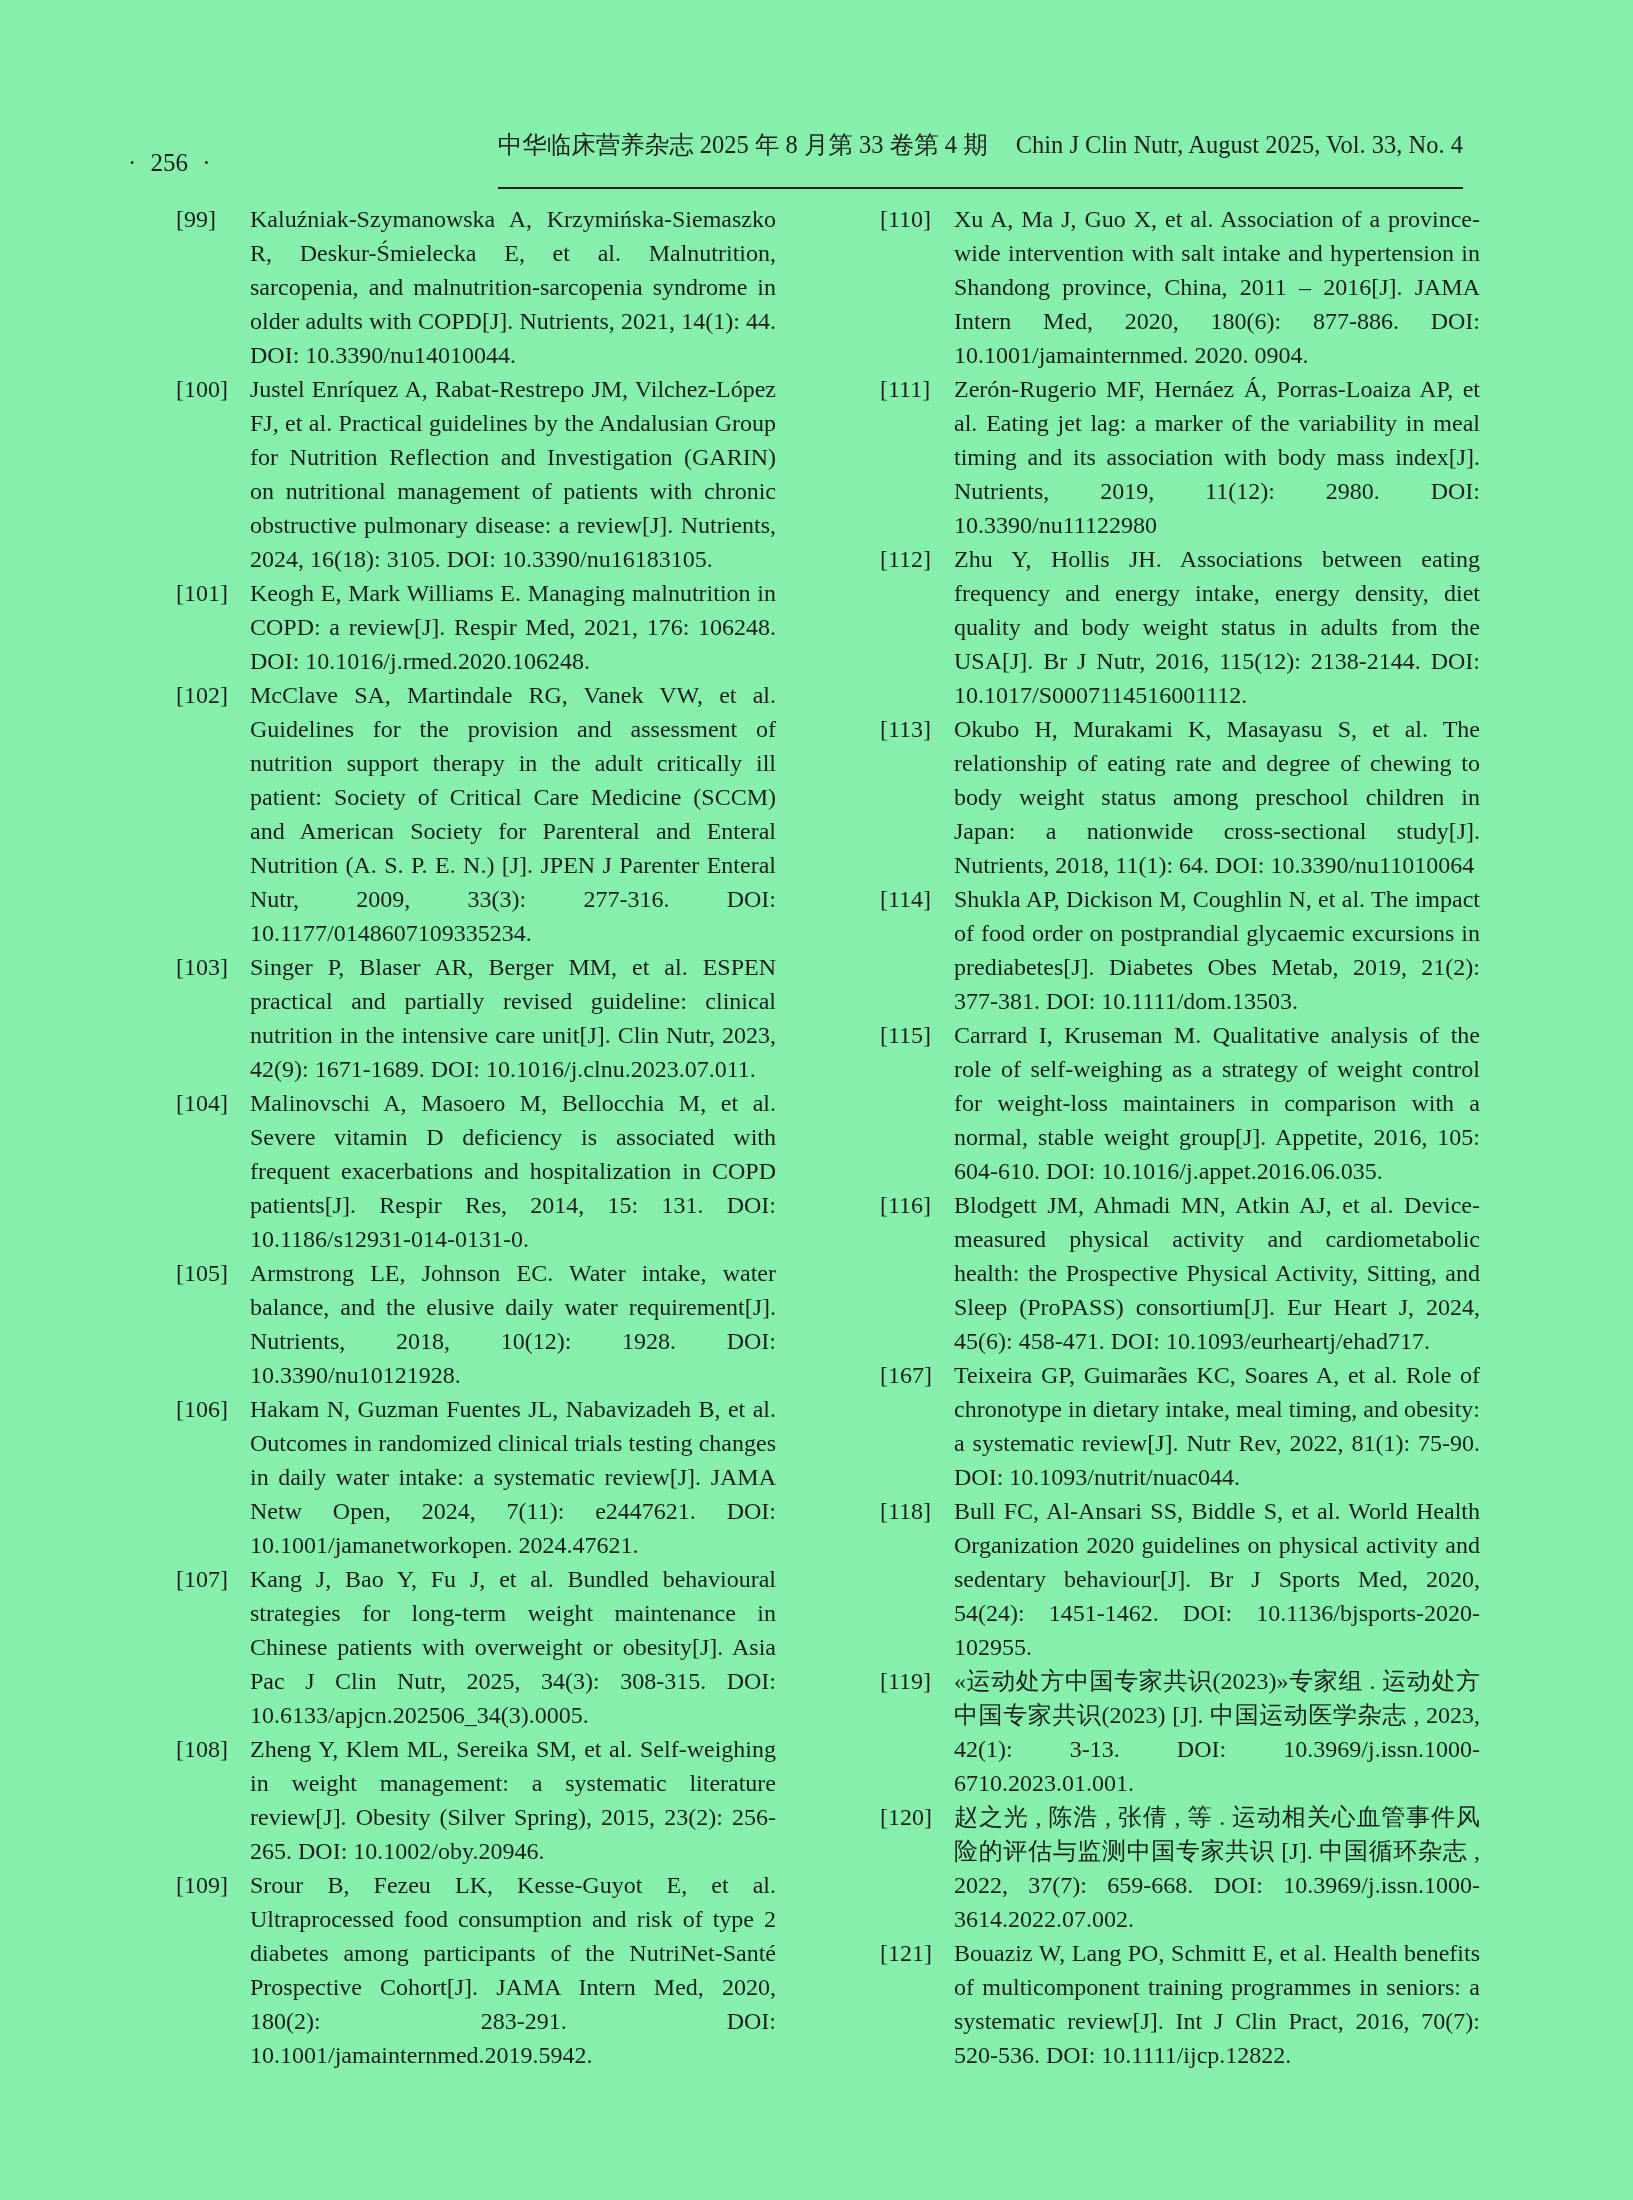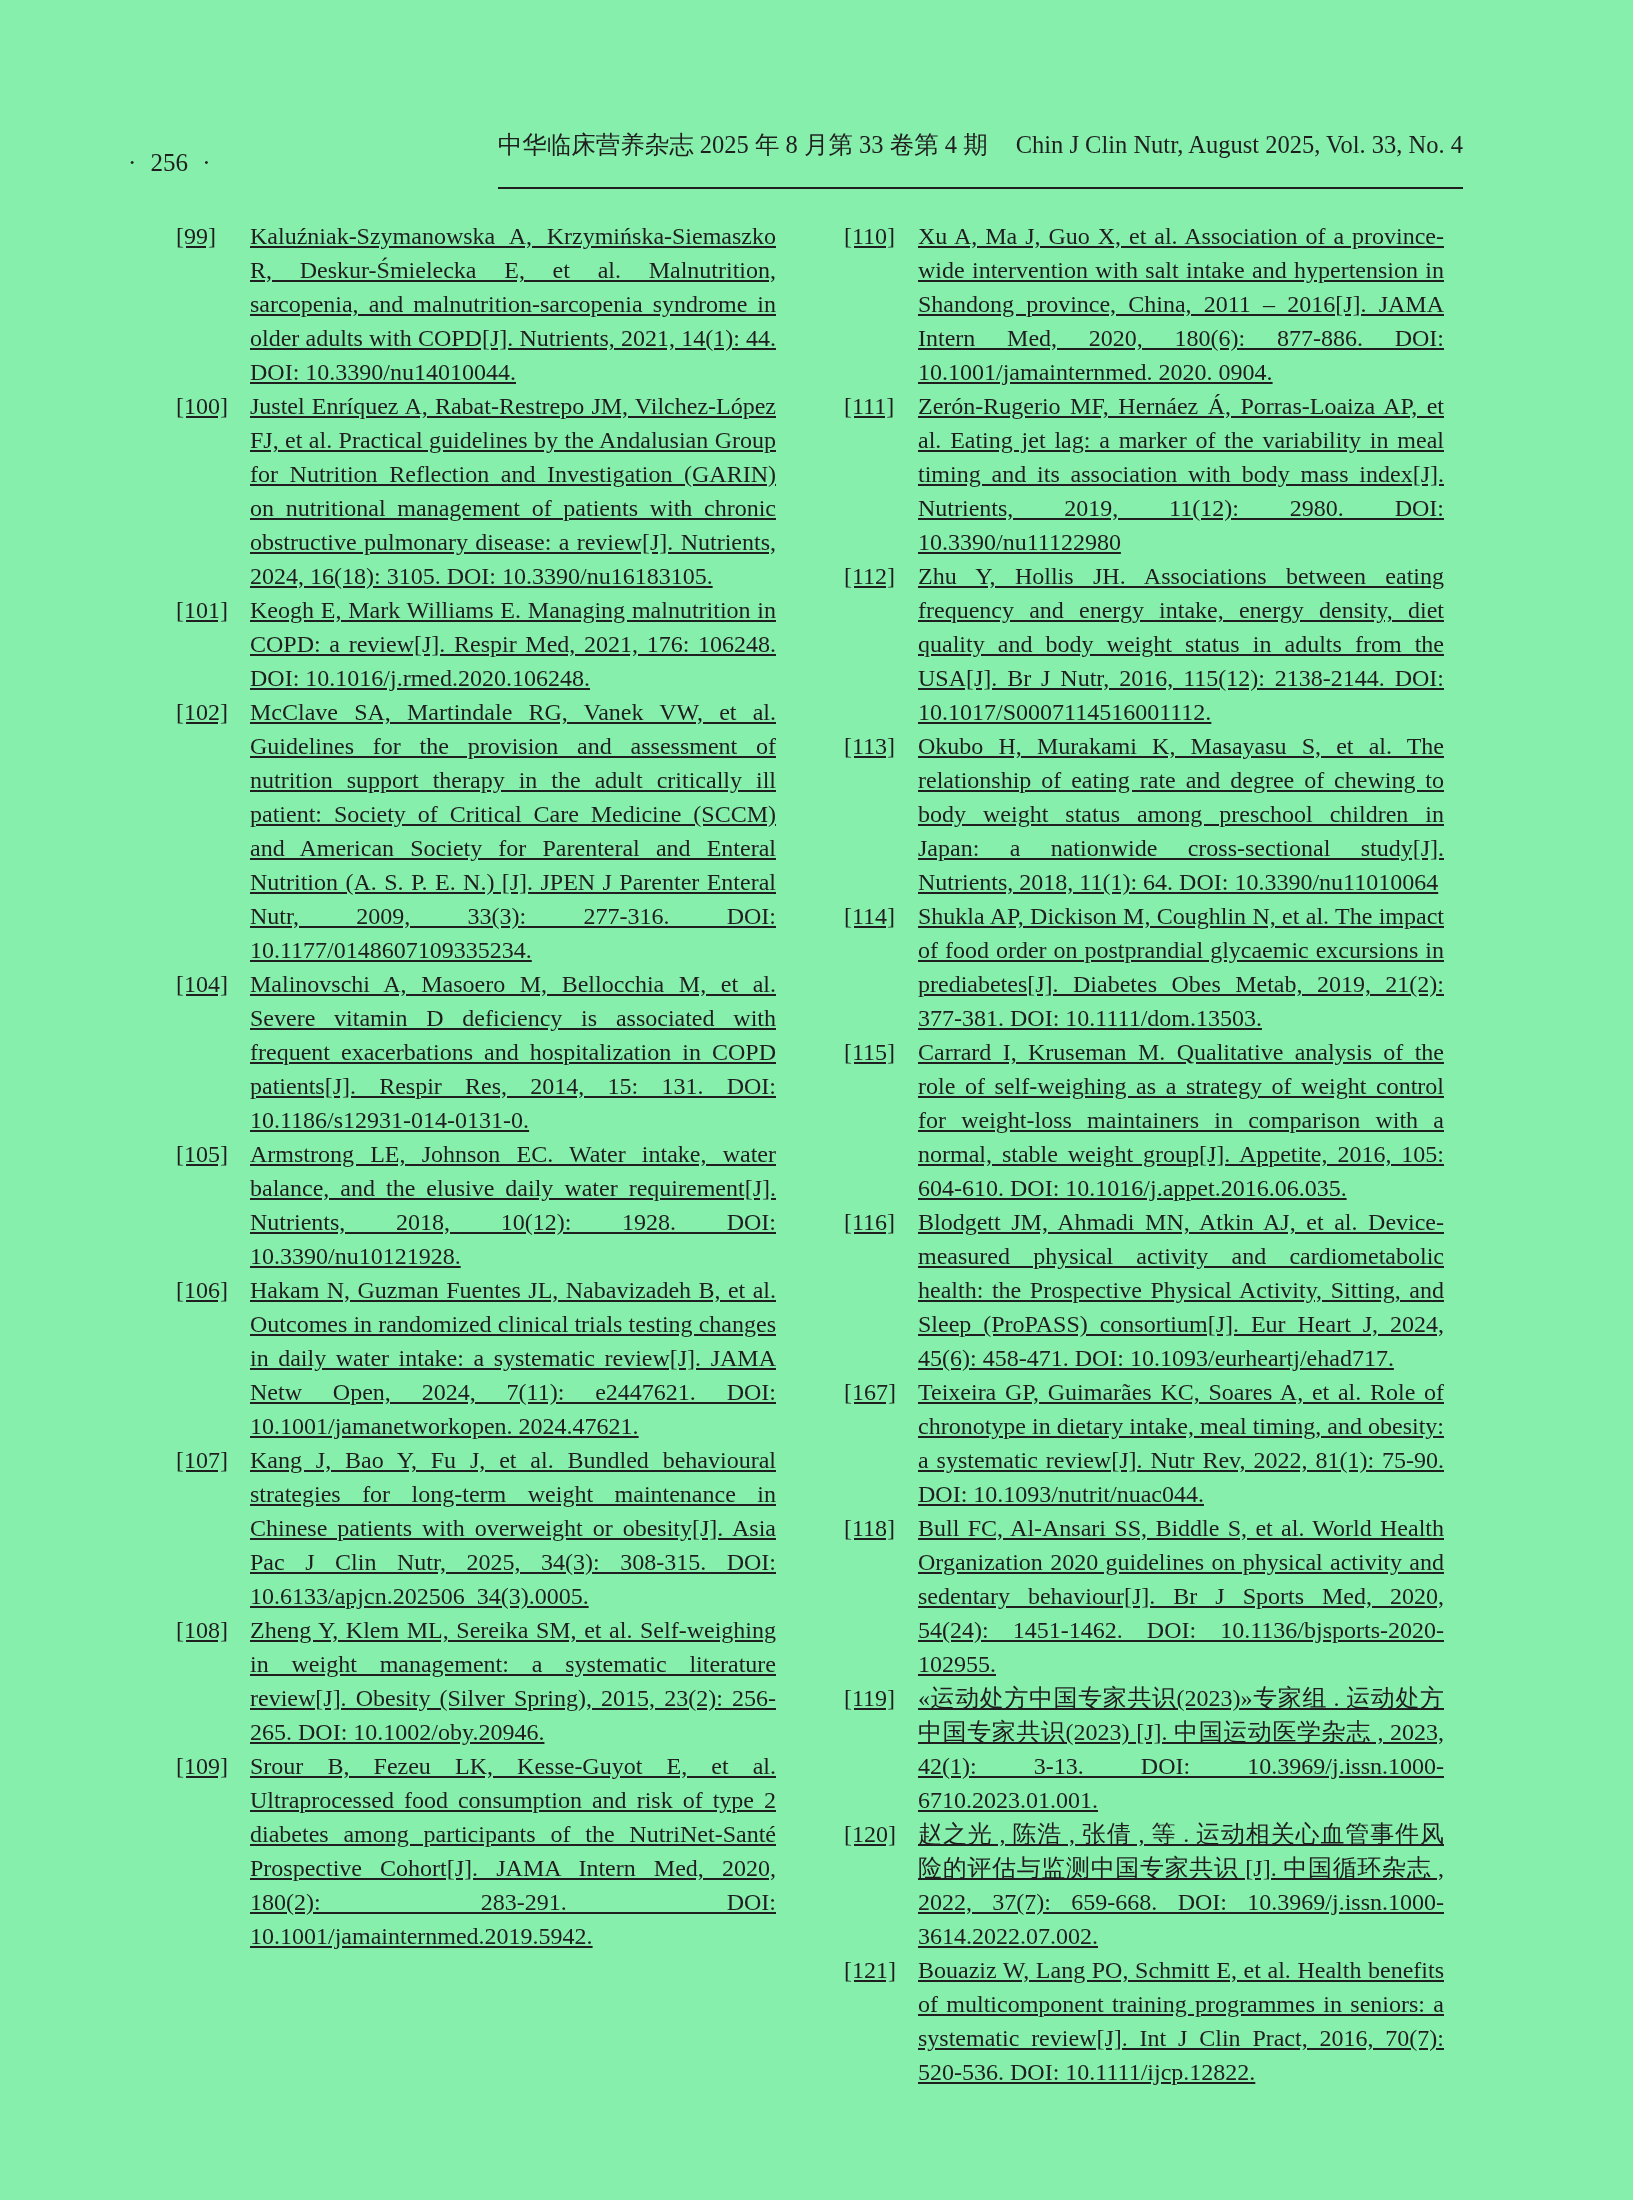--- a/index.html
+++ b/index.html
@@ -31,25 +31,24 @@
     display: flex;
     align-items: baseline;
     border-bottom: 2.5px solid #1f1f1f;
     padding-bottom: 26px;
     font-size: 24.5px;
     white-space: nowrap;
   }
   .title-gap { display: inline-block; width: 28px; }
   .columns {
     position: absolute;
-    top: 219px;
+    top: 202px;
     left: 176px;
     display: flex;
-    gap: 68px;
-    text-decoration: underline;
+    gap: 104px;
   }
   .col {
     width: 600px;
     display: flex;
     flex-direction: column;
   }
   .ref {
     display: flex;
     align-items: flex-start;
     font-size: 24px;
@@ -87,20 +86,24 @@
           <span class="ref-num">[100]</span>
           <div class="ref-text">Justel Enríquez A, Rabat-Restrepo JM, Vilchez-López FJ, et al. Practical guidelines by the Andalusian Group for Nutrition Reflection and Investigation (GARIN) on nutritional management of patients with chronic obstructive pulmonary disease: a review[J]. Nutrients, 2024, 16(18): 3105. DOI: 10.3390/nu16183105.</div>
         </div>
         <div class="ref">
           <span class="ref-num">[101]</span>
           <div class="ref-text">Keogh E, Mark Williams E. Managing malnutrition in COPD: a review[J]. Respir Med, 2021, 176: 106248. DOI: 10.1016/j.rmed.2020.106248.</div>
         </div>
         <div class="ref">
           <span class="ref-num">[102]</span>
           <div class="ref-text">McClave SA, Martindale RG, Vanek VW, et al. Guidelines for the provision and assessment of nutrition support therapy in the adult critically ill patient: Society of Critical Care Medicine (SCCM) and American Society for Parenteral and Enteral Nutrition (A. S. P. E. N.) [J]. JPEN J Parenter Enteral Nutr, 2009, 33(3): 277-316. DOI: 10.1177/0148607109335234.</div>
+        </div>
+        <div class="ref">
+          <span class="ref-num">[103]</span>
+          <div class="ref-text">Singer P, Blaser AR, Berger MM, et al. ESPEN practical and partially revised guideline: clinical nutrition in the intensive care unit[J]. Clin Nutr, 2023, 42(9): 1671-1689. DOI: 10.1016/j.clnu.2023.07.011.</div>
         </div>
         <div class="ref">
           <span class="ref-num">[104]</span>
           <div class="ref-text">Malinovschi A, Masoero M, Bellocchia M, et al. Severe vitamin D deficiency is associated with frequent exacerbations and hospitalization in COPD patients[J]. Respir Res, 2014, 15: 131. DOI: 10.1186/s12931-014-0131-0.</div>
         </div>
         <div class="ref">
           <span class="ref-num">[105]</span>
           <div class="ref-text">Armstrong LE, Johnson EC. Water intake, water balance, and the elusive daily water requirement[J]. Nutrients, 2018, 10(12): 1928. DOI: 10.3390/nu10121928.</div>
         </div>
         <div class="ref">

